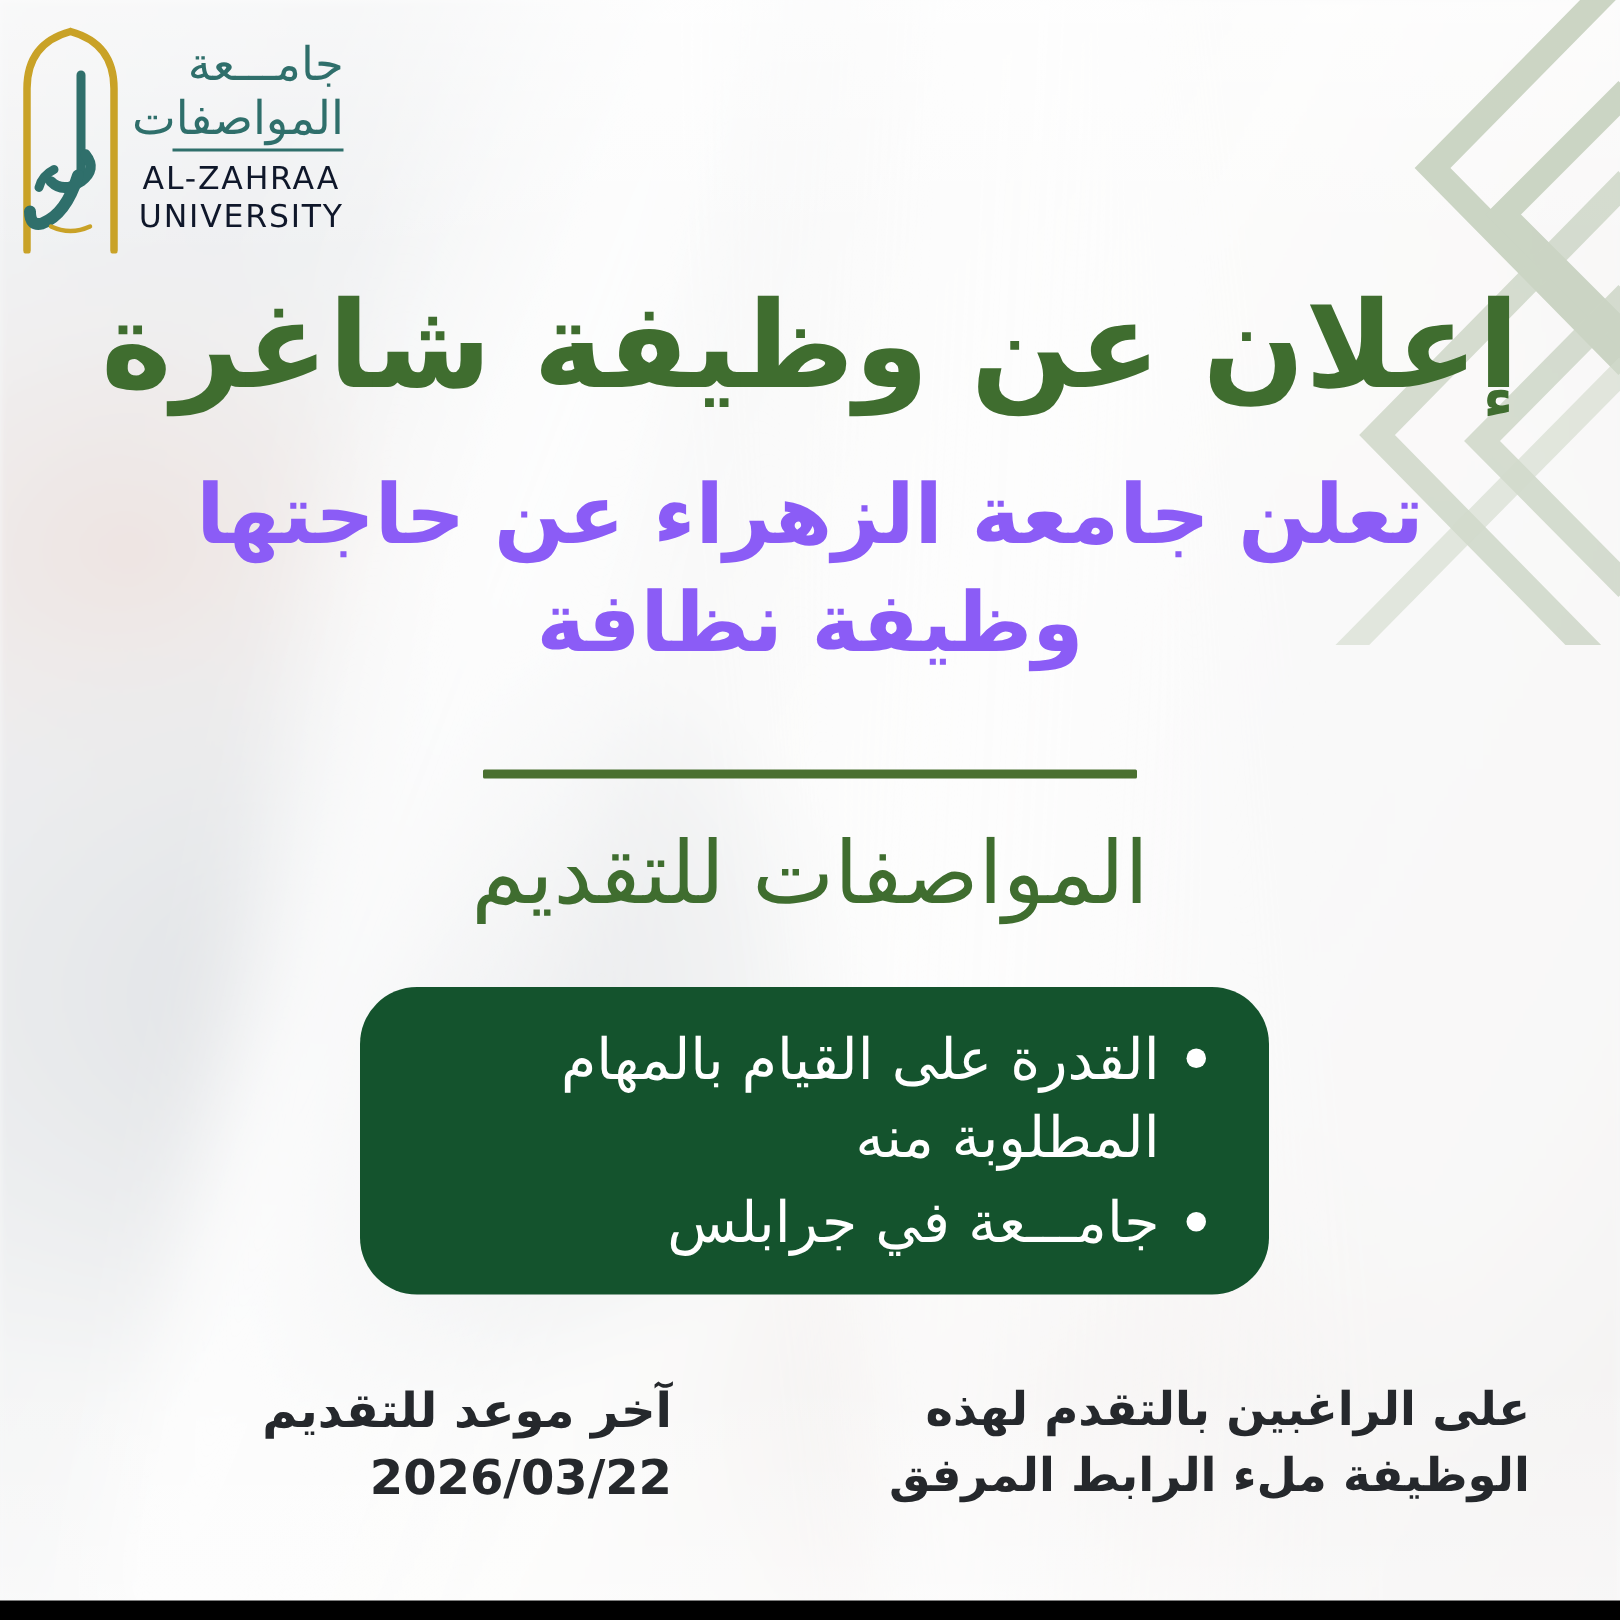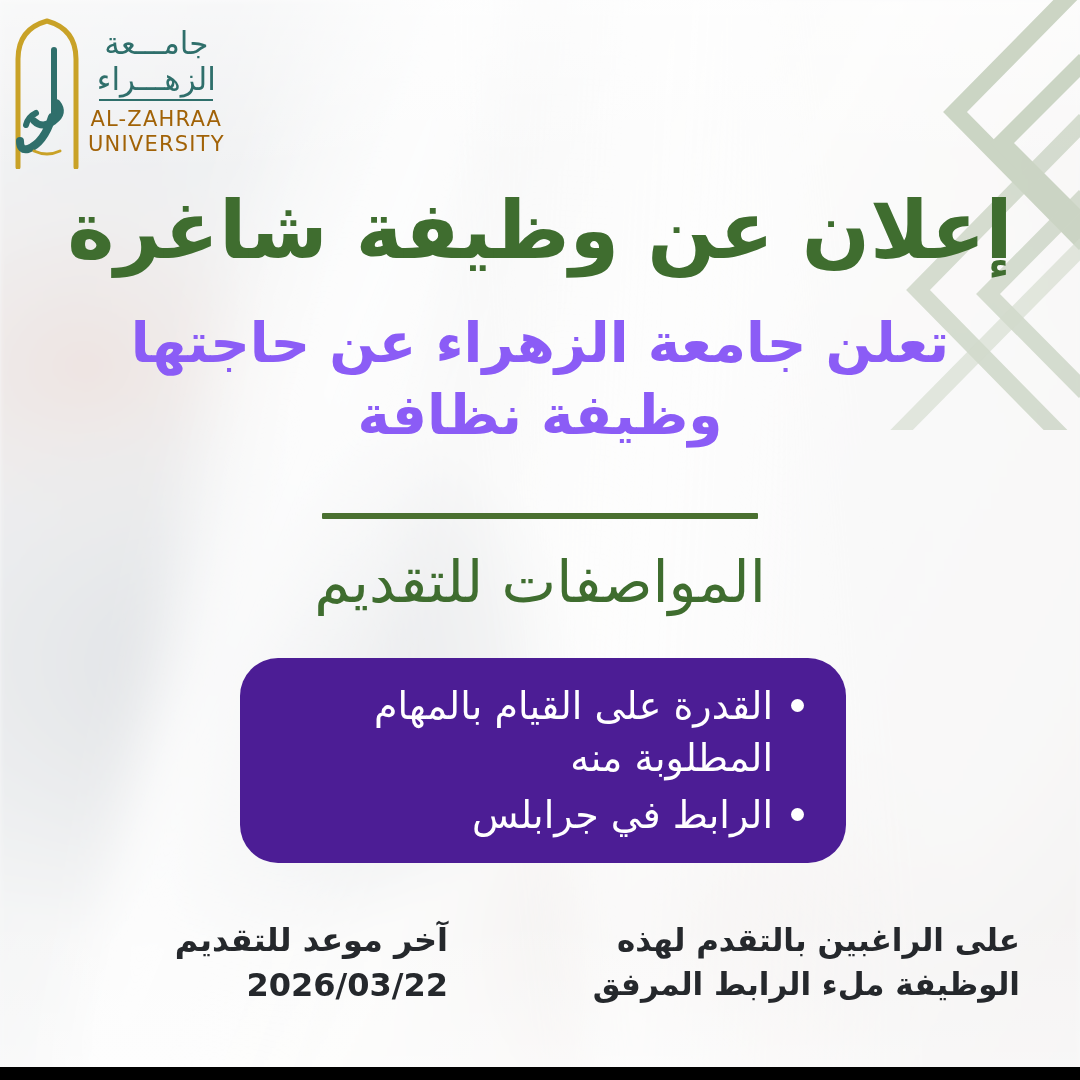--- a/index.html
+++ b/index.html
@@ -71,42 +71,42 @@
     height: 158px;
     display: flex;
     flex-direction: row-reverse;
     align-items: center;
     gap: 2px;
   }
   .logo-mark { width: 78px; height: 152px; flex: 0 0 auto; }
   .logo-words {
     display: flex;
     flex-direction: column;
-    align-items: center;
+    align-items: flex-start;
     justify-content: center;
     line-height: 1;
     padding-bottom: 2px;
   }
   .logo-ar-1, .logo-ar-2 {
     color: #2f6f6b;
     font-size: 31px;
     letter-spacing: 3px;
     font-weight: 500;
     direction: rtl;
   }
   .logo-ar-1 { margin-bottom: 5px; }
   .logo-ar-2 { margin-bottom: 4px; }
   .logo-rule {
     width: 114px;
     height: 2px;
     background: #2f6f6b;
     margin-bottom: 6px;
   }
   .logo-en {
-    color: #a16207;
+    color: #0f172a;
     font-size: 21px;
     letter-spacing: 1.2px;
     direction: ltr;
     text-align: center;
     line-height: 1.16;
     font-weight: 400;
   }
 
   
   .headline {
@@ -159,21 +159,21 @@
     direction: rtl;
   }
 
   
   .req-box {
     position: absolute;
     left: 240px;
     top: 658px;
     width: 606px;
     height: 205px;
-    background: #4c1d95;
+    background: #14532d;
     border-radius: 38px;
     box-sizing: border-box;
     padding: 22px 42px 22px 40px;
     display: flex;
     flex-direction: column;
     justify-content: center;
     gap: 4px;
   }
   .req-item {
     display: flex;
@@ -269,21 +269,21 @@
     <svg class="logo-mark" viewBox="0 0 78 152">
       <path d="M10 150 L10 42 Q10 12 39 4 Q68 12 68 42 L68 150" fill="none" stroke="#c9a227" stroke-width="5" stroke-linecap="round"></path>
       <rect x="43" y="30" width="6" height="74" rx="3" fill="#2f6f6b"></rect>
       <path d="M49 86 Q57 96 46 104 Q34 112 26 104" fill="none" stroke="#2f6f6b" stroke-width="7" stroke-linecap="round"></path>
       <path d="M44 100 Q36 126 20 132 Q12 134 12 124" fill="none" stroke="#2f6f6b" stroke-width="8" stroke-linecap="round"></path>
       <path d="M28 96 Q20 100 18 108" fill="none" stroke="#2f6f6b" stroke-width="6" stroke-linecap="round"></path>
       <path d="M26 134 Q39 140 52 134" fill="none" stroke="#c9a227" stroke-width="3" stroke-linecap="round"></path>
     </svg>
     <div class="logo-words">
       <div class="logo-ar-1">جامـــعة</div>
-      <div class="logo-ar-2">الزهـــراء</div>
+      <div class="logo-ar-2">المواصفات</div>
       <div class="logo-rule"></div>
       <div class="logo-en">
         <span>AL-ZAHRAA</span><br>
         <span>UNIVERSITY</span>
       </div>
     </div>
   </div>
 
   <div class="headline">إعلان عن وظيفة شاغرة</div>
 
@@ -296,21 +296,21 @@
 
   <div class="section-title">المواصفات للتقديم</div>
 
   <div class="req-box">
     <div class="req-item">
       <span class="req-bullet"></span>
       <span class="req-text">القدرة على القيام بالمهام المطلوبة منه</span>
     </div>
     <div class="req-item">
       <span class="req-bullet"></span>
-      <span class="req-text">الرابط في جرابلس</span>
+      <span class="req-text">جامـــعة في جرابلس</span>
     </div>
   </div>
 
   <div class="footer-note">على الراغبين بالتقدم لهذه الوظيفة ملء الرابط المرفق</div>
 
   <div class="footer-deadline">
     <span>آخر موعد للتقديم</span>
     <span class="date">2026/03/22</span>
   </div>
 

